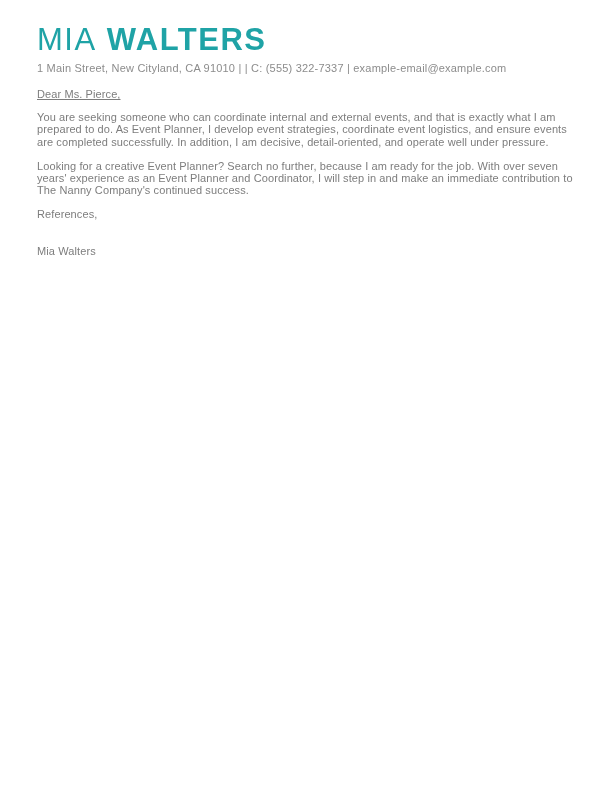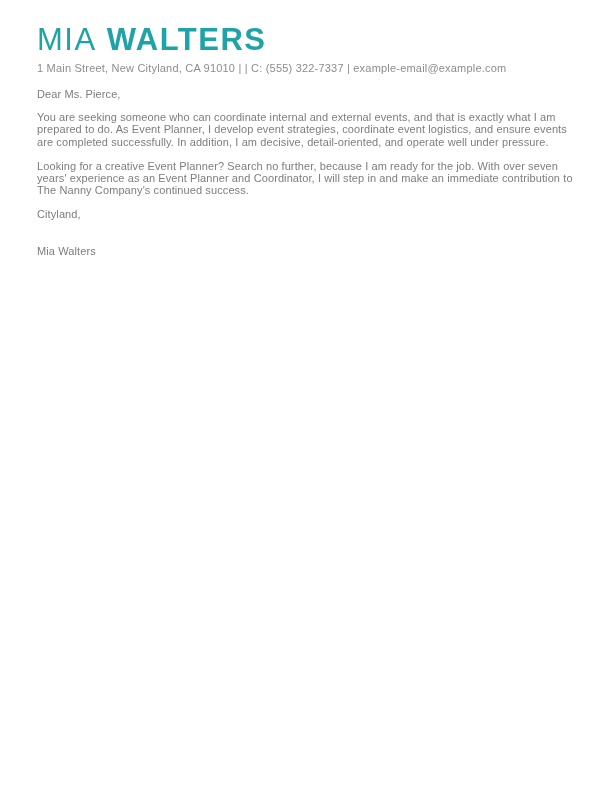--- a/index.html
+++ b/index.html
@@ -44,20 +44,21 @@
   .letter {
     margin-top: 14px;
     width: 540px;
     color: #7d7d7d;
     font-size: 11px;
     line-height: 12.2px;
     letter-spacing: 0.1px;
   }
   .salutation {
     margin: 0 0 11px 0;
+    text-decoration: underline;
   }
   .para {
     margin: 0 0 12px 0;
   }
   .closing {
     margin: 0 0 0 0;
   }
   .signature {
     margin: 24px 0 0 0;
   }
@@ -73,19 +74,19 @@
     <div class="contact">1 Main Street, New Cityland, CA 91010 | | C: (555) 322-7337 | example-email@example.com</div>
 
     <div class="letter">
       <p class="salutation">Dear Ms. Pierce,</p>
 
       <p class="para">You are seeking someone who can coordinate internal and external events, and that is exactly what I am prepared to do. As Event Planner, I develop event strategies, coordinate event logistics, and ensure events are completed successfully. In addition, I am decisive, detail-oriented, and operate well under pressure.</p>
 
       <p class="para">Looking for a creative Event Planner? Search no further, because I am ready for the job. With over seven years' experience as an Event Planner and Coordinator, I will step in and make an immediate contribution to The Nanny Company's continued success.</p>
 
 
-      <p class="closing">Cityland,</p>
+      <p class="closing">References,</p>
 
       <p class="signature">Mia Walters</p>
     </div>
 
   </div>
 </div>
 
 </body></html>

